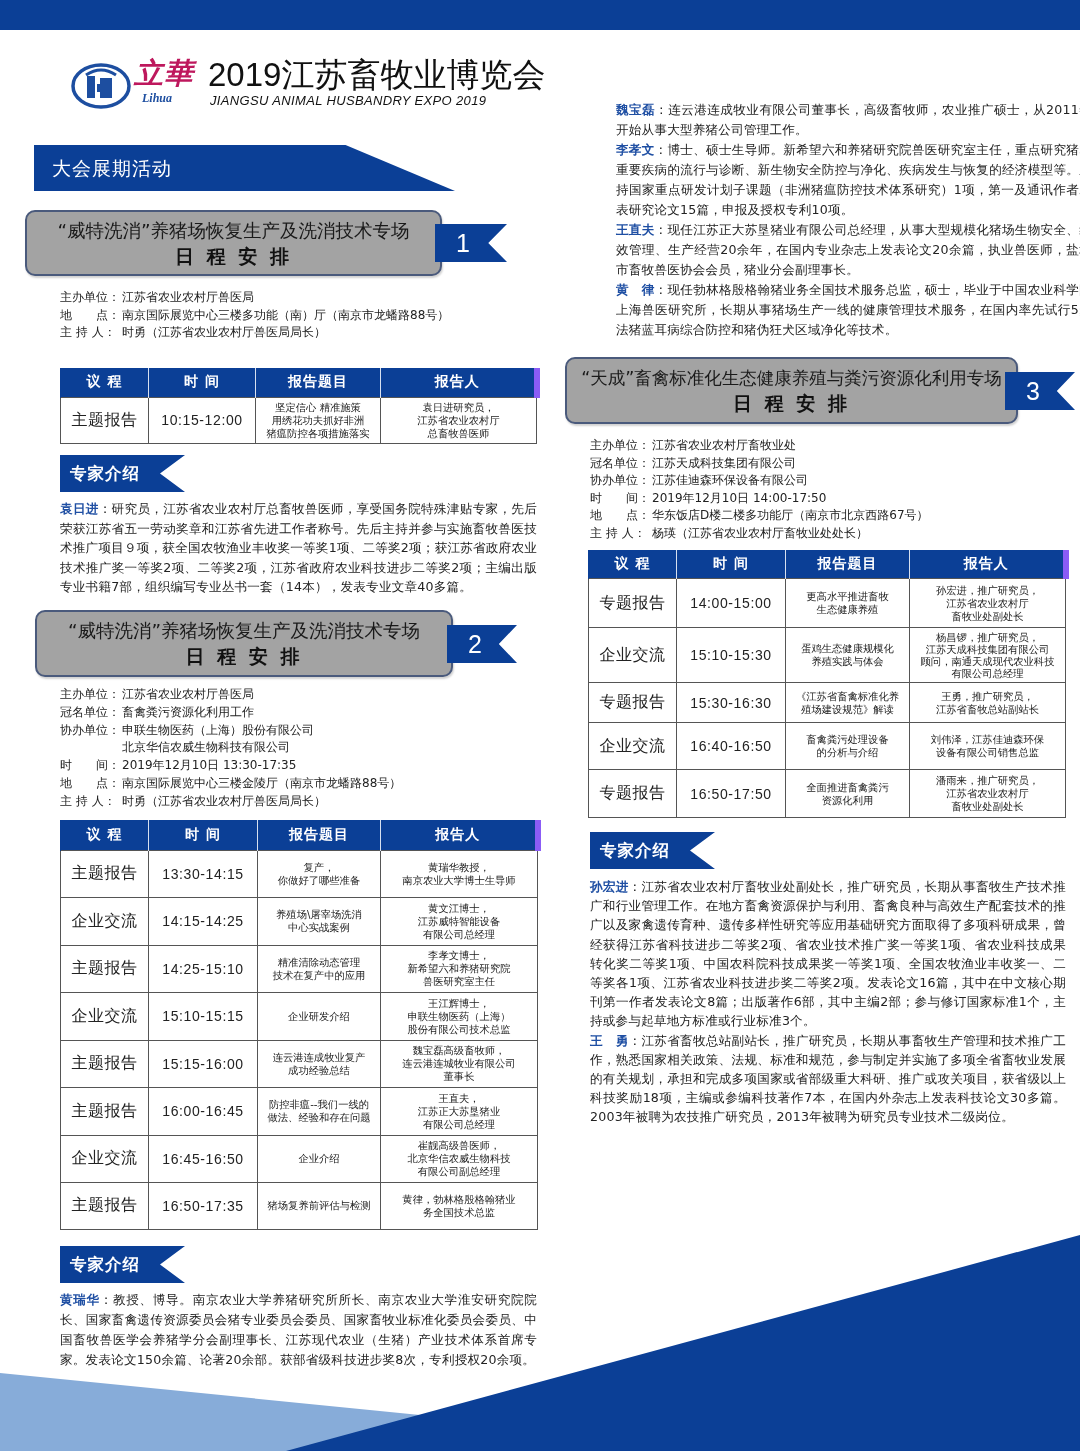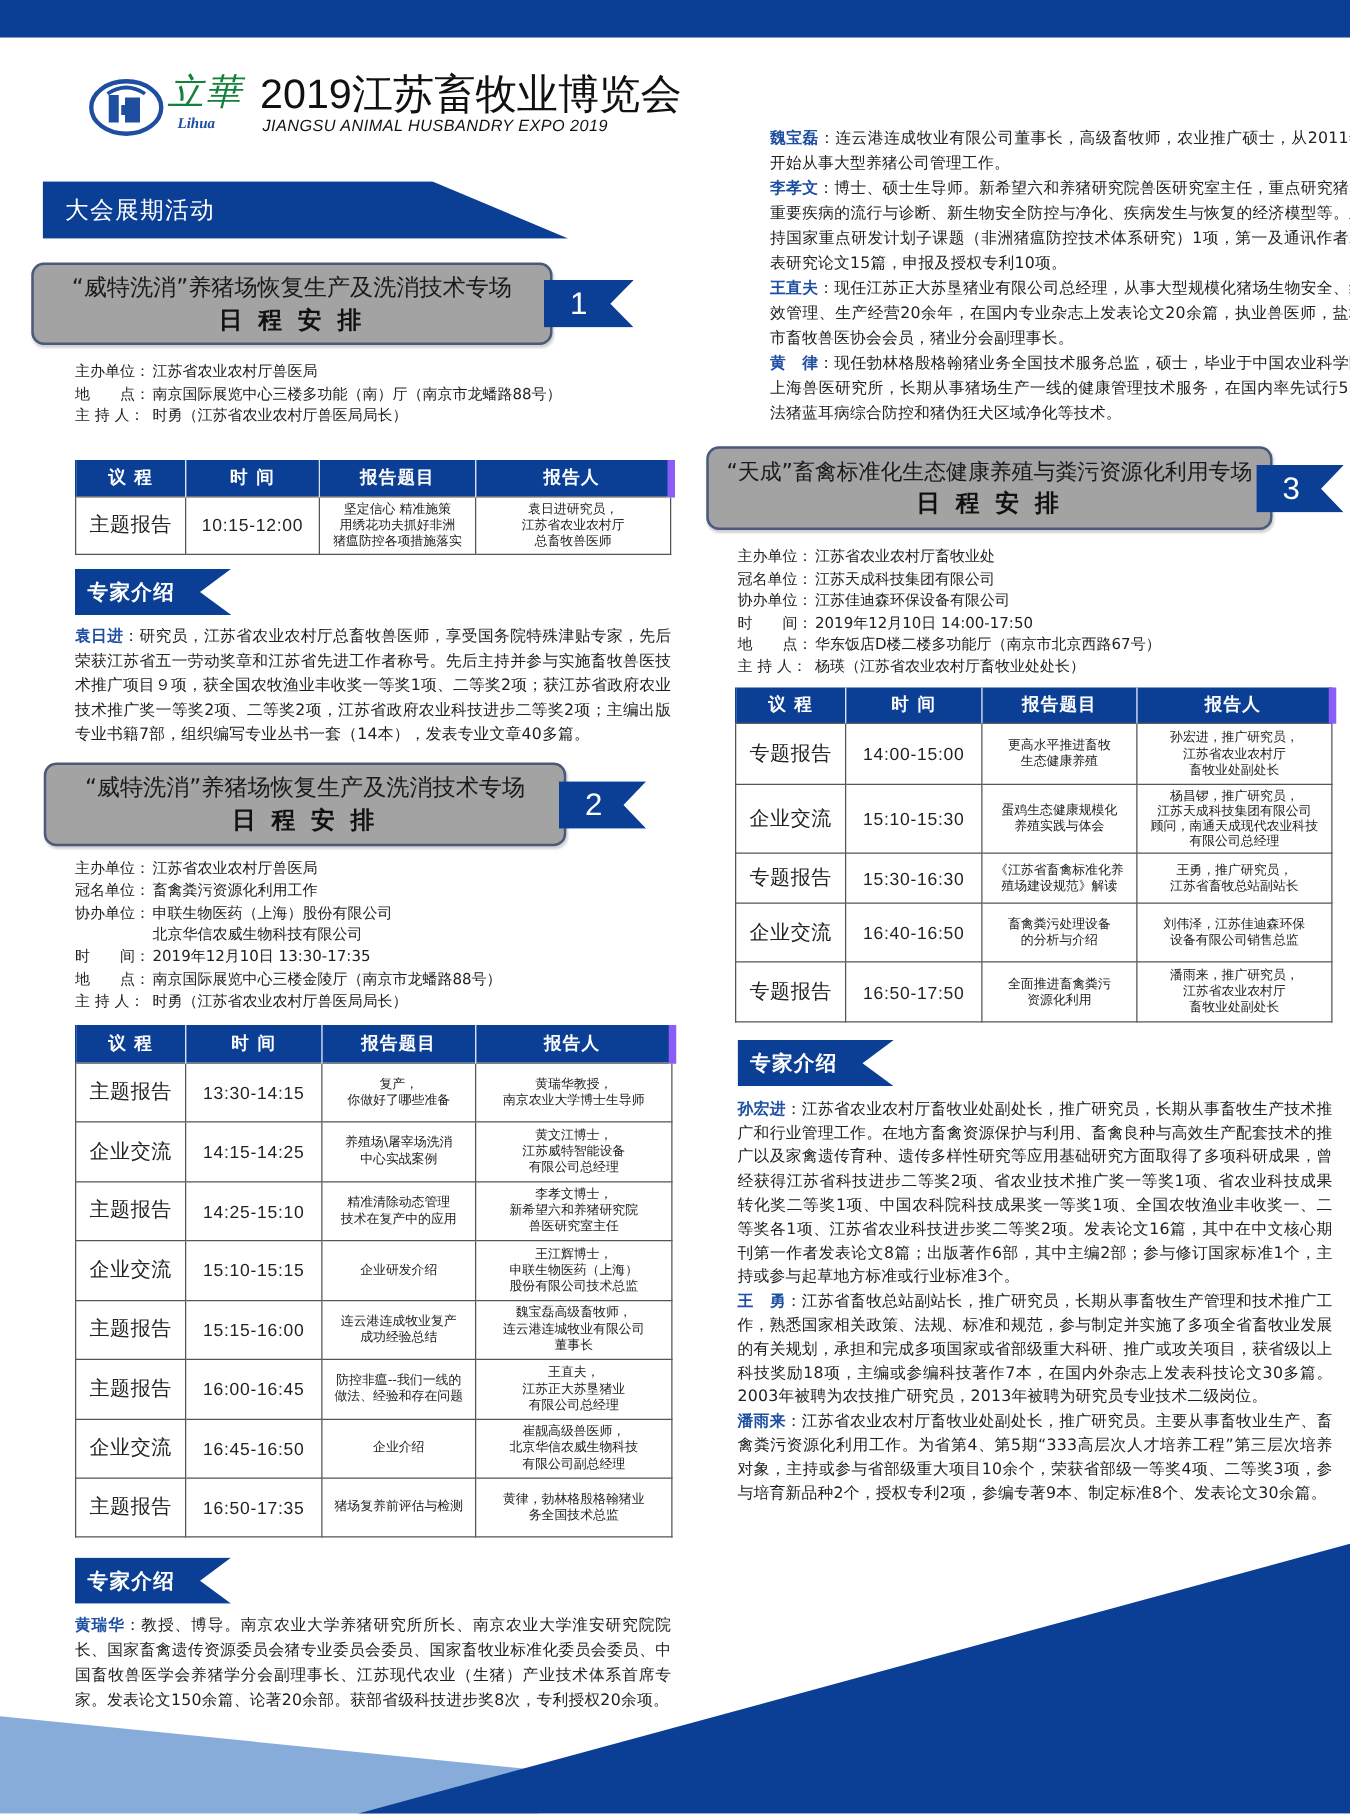--- a/index.html
+++ b/index.html
@@ -3,21 +3,21 @@
 <meta charset="utf-8">
 <style>
   html,body{margin:0;padding:0;}
   body{width:1080px;height:1451px;position:relative;overflow:hidden;background:#ffffff;
        font-family:"DejaVu Sans","Liberation Sans",sans-serif;color:#222;}
   .abs{position:absolute;}
   .topbar{left:0;top:0;width:1080px;height:30px;background:#0b3f96;}
   
   .logo{left:70px;top:56px;width:135px;height:56px;}
   .logo svg{position:absolute;left:0;top:6px;}
-  .brand-cn{position:absolute;left:64px;top:-2px;font-family:"DejaVu Serif","Liberation Serif",serif;font-size:29px;font-weight:normal;font-style:italic;color:#15803d;letter-spacing:1px;white-space:nowrap;}
+  .brand-cn{position:absolute;left:64px;top:-2px;font-family:"DejaVu Serif","Liberation Serif",serif;font-size:29px;font-weight:bold;font-style:italic;color:#be185d;letter-spacing:1px;white-space:nowrap;}
   .brand-en{position:absolute;left:72px;top:35px;font-family:"Liberation Serif",serif;font-size:12px;font-weight:bold;font-style:italic;color:#1d4ea0;}
   .title{left:208px;top:56px;font-family:"Liberation Sans",sans-serif;font-size:33px;line-height:38px;color:#111;white-space:nowrap;}
   .subtitle{left:210px;top:93px;font-family:"Liberation Sans",sans-serif;font-size:13px;line-height:16px;letter-spacing:0.35px;color:#111;white-space:nowrap;font-style:italic;}
   
   .banner{left:34px;top:145px;width:421px;height:46px;background:#0b3f96;
           clip-path:polygon(0 0,74% 0,100% 100%,0 100%);}
   .banner span{position:absolute;left:18px;top:0;line-height:46px;font-size:19px;color:#fff;letter-spacing:1px;text-align:right;}
   
   .sbox{border:2px solid #4a5a7c;border-radius:10px;background:#a3a3a3;text-align:center;box-sizing:border-box;
         box-shadow:1px 2px 2px rgba(0,0,0,.18);}
@@ -317,19 +317,18 @@
 </tbody>
   </table>
 
 <div class="abs tag" style="left:590px;top:832px;width:125px;height:37px;">
   <span>专家介绍</span>
 </div>
 
 <div class="abs bio" style="left:590px;top:877px;width:476px;line-height:19.2px;">
   <p><span class="name">孙宏进</span><span>：</span><span>江苏省农业农村厅畜牧业处副处长，推广研究员，长期从事畜牧生产技术推广和行业管理工作。在地方畜禽资源保护与利用、畜禽良种与高效生产配套技术的推广以及家禽遗传育种、遗传多样性研究等应用基础研究方面取得了多项科研成果，曾经获得江苏省科技进步二等奖2项、省农业技术推广奖一等奖1项、省农业科技成果转化奖二等奖1项、中国农科院科技成果奖一等奖1项、全国农牧渔业丰收奖一、二等奖各1项、江苏省农业科技进步奖二等奖2项。发表论文16篇，其中在中文核心期刊第一作者发表论文8篇；出版著作6部，其中主编2部；参与修订国家标准1个，主持或参与起草地方标准或行业标准3个。</span></p>
   <p><span class="name">王　勇</span><span>：</span><span>江苏省畜牧总站副站长，推广研究员，长期从事畜牧生产管理和技术推广工作，熟悉国家相关政策、法规、标准和规范，参与制定并实施了多项全省畜牧业发展的有关规划，承担和完成多项国家或省部级重大科研、推广或攻关项目，获省级以上科技奖励18项，主编或参编科技著作7本，在国内外杂志上发表科技论文30多篇。2003年被聘为农技推广研究员，2013年被聘为研究员专业技术二级岗位。</span></p>
-  <p><span class="name">潘雨来</span><span>：</span><span>江苏省农业农村厅畜牧业处副处长，推广研究员。主要从事畜牧业生产、畜禽粪污资源化利用工作。为省第4、第5期“333高层次人才培养工程”第三层次培养对象，主持或参与省部级重大项目10余个，荣获省部级一等奖4项、二等奖3项，参与培育新品种2个，授权专利2项，参编专著9本、制定标准8个、发表论文30余篇。</span></p>
 </div>
 
 <svg class="abs bottom-shapes" viewBox="0 1230 1080 221" width="1080" height="221">
   <polygon points="0,1373 430,1416 430,1451 0,1451" fill="#87acd9"></polygon>
   <polygon points="1080,1235 1080,1451 286,1451" fill="#0b3f96"></polygon>
 </svg>
 
 </body></html>

